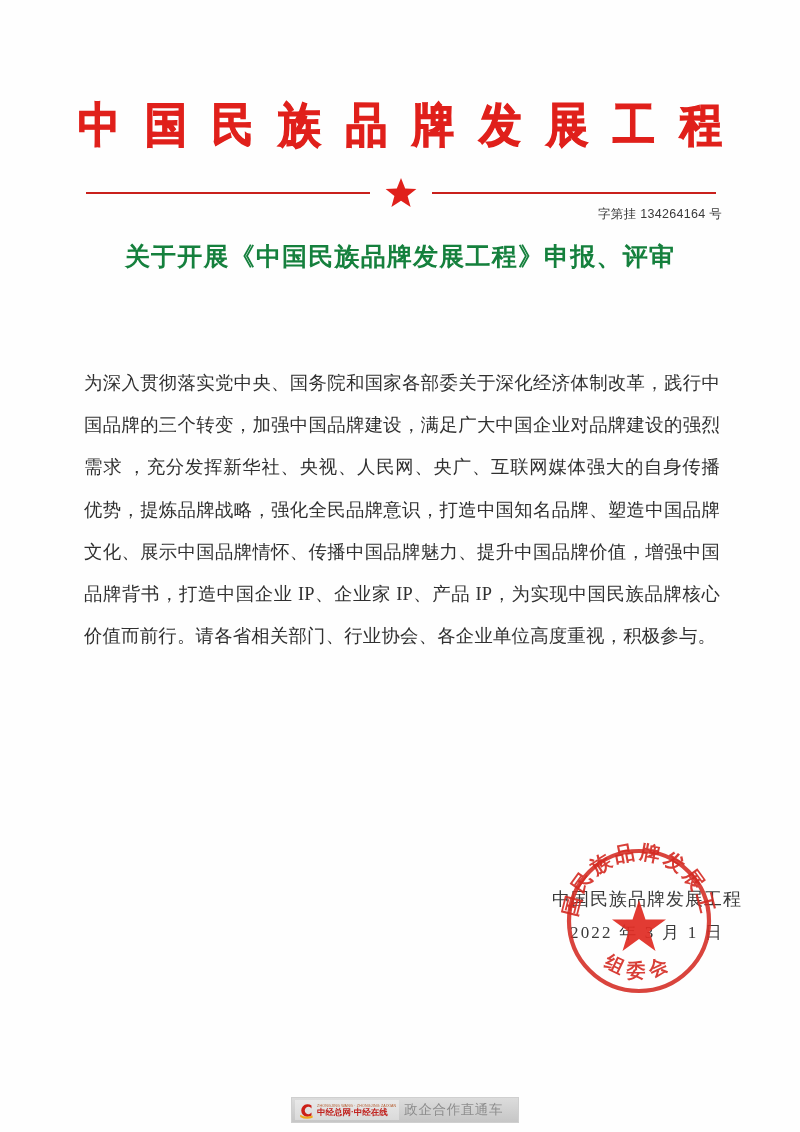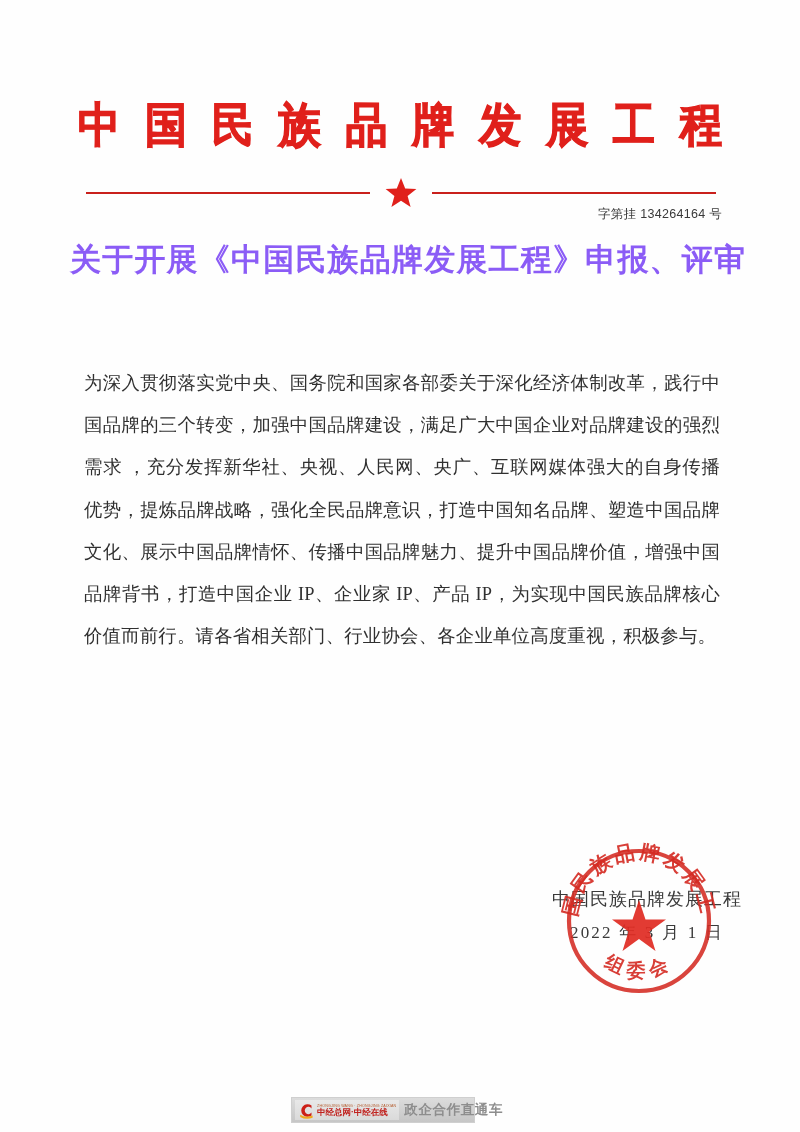--- a/index.html
+++ b/index.html
@@ -85,23 +85,23 @@
   .title-block {
     position: absolute;
     top: 244px;
     left: 70px;
     width: 660px;
     text-align: center;
   }
   .title-line {
     font-family: "Liberation Serif", "DejaVu Serif", serif;
     font-weight: bold;
-    font-size: 31px;
+    font-size: 25px;
     letter-spacing: 1.2px;
-    color: #8b5cf6;
+    color: #15803d;
     line-height: 1.0;
     white-space: nowrap;
   }
   .title-line.second {
     margin-top: 36px;
   }
 
   
   .body-block {
     position: absolute;
@@ -155,21 +155,21 @@
     height: 166px;
     pointer-events: none;
   }
   .seal svg { display: block; }
 
   
   .footer {
     position: absolute;
     top: 1097px;
     left: 291px;
-    width: 184px;
+    width: 228px;
     height: 26px;
     background: linear-gradient(180deg,#dcdcdc 0%, #d2d2d2 45%, #c6c6c6 100%);
     display: flex;
     align-items: center;
     border: 1px solid #cfcfcf;
     box-sizing: border-box;
   }
   .footer-logo {
     display: flex;
     align-items: center;
@@ -200,21 +200,21 @@
     font-size: 3.6px;
     color: #b45a2a;
     letter-spacing: 0.2px;
     line-height: 1;
     white-space: nowrap;
     margin-top: 1.5px;
   }
   .footer-slogan {
     font-family: "Liberation Sans", "DejaVu Sans", sans-serif;
     font-size: 13.5px;
-    font-weight: bold;
+    font-weight: normal;
     color: #8d8d8d;
     letter-spacing: 0.6px;
     margin-left: 5px;
     white-space: nowrap;
   }
 </style>
 </head>
 <body>
 
 <div class="page">

